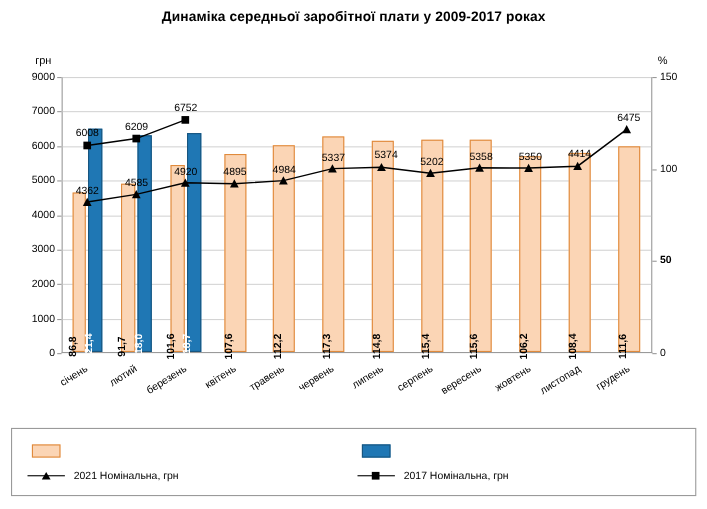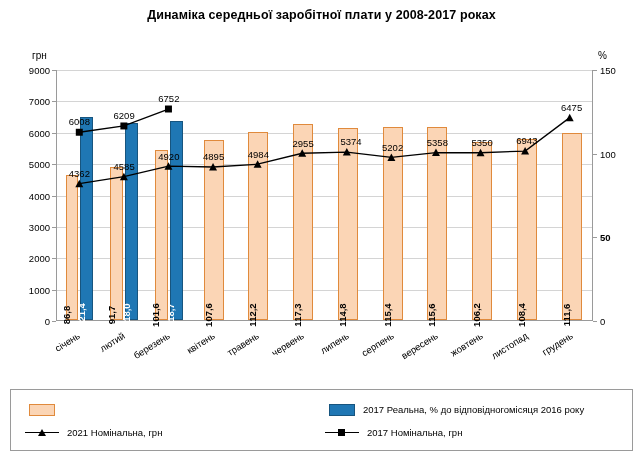--- a/index.html
+++ b/index.html
@@ -69,21 +69,21 @@
   .lgline{position:absolute;width:34px;height:0;border-top:1.4px solid #000;}
   .lgmk{position:absolute;width:0;height:0;}
   .lgmk.tri{border-left:4px solid transparent;border-right:4px solid transparent;border-bottom:7px solid #000;}
   .lgmk.sq{width:7px;height:7px;background:#000;border:0;}
 </style>
 </head>
 <body>
 
 <div id="chart-root">
 
-  <div class="title">Динаміка середньої заробітної плати у 2008-2017 роках</div>
+  <div class="title">Динаміка середньої заробітної плати у 2009-2017 роках</div>
 
   <div class="axis-unit-left">грн</div>
   <div class="axis-unit-right">%</div>
 
   <div class="plot">
     <div id="grid">
         <div class="gridline" style="top: 219.625px;"></div>
         <div class="gridline" style="top: 188.25px;"></div>
         <div class="gridline" style="top: 156.875px;"></div>
         <div class="gridline" style="top: 125.5px;"></div>
@@ -181,26 +181,26 @@
         <rect x="18.875" y="58.998999999999995" width="7" height="7" fill="#000"></rect>
         <rect x="63.625" y="52.69262500000002" width="7" height="7" fill="#000"></rect>
         <rect x="108.375" y="35.656000000000006" width="7" height="7" fill="#000"></rect>
       </svg>
     <div id="ptlabels">
         <div class="pt-label" style="left: 22.375px; top: 109.142px;">4362</div>
         <div class="pt-label" style="left: 67.125px; top: 102.146px;">4585</div>
         <div class="pt-label" style="left: 111.875px; top: 91.635px;">4920</div>
         <div class="pt-label" style="left: 156.625px; top: 92.4194px;">4895</div>
         <div class="pt-label" style="left: 201.375px; top: 89.627px;">4984</div>
-        <div class="pt-label" style="left: 246.125px; top: 78.5516px;">2955</div>
+        <div class="pt-label" style="left: 246.125px; top: 78.5516px;">5337</div>
         <div class="pt-label" style="left: 294px; top: 77.3907px;">5374</div>
         <div class="pt-label" style="left: 335.625px; top: 82.7873px;">5202</div>
         <div class="pt-label" style="left: 380.375px; top: 77.8928px;">5358</div>
         <div class="pt-label" style="left: 425.125px; top: 78.1437px;">5350</div>
-        <div class="pt-label" style="left: 469.875px; top: 76.3868px;">6943</div>
+        <div class="pt-label" style="left: 469.875px; top: 76.3868px;">4414</div>
         <div class="pt-label" style="left: 514.625px; top: 42.8469px;">6475</div>
         <div class="pt-label" style="left: 22.375px; top: 57.499px;">6008</div>
         <div class="pt-label" style="left: 67.125px; top: 51.1926px;">6209</div>
         <div class="pt-label" style="left: 111.875px; top: 34.156px;">6752</div>
       </div>
   </div>
 
   <div id="yleft">
       <div class="ytick-l" style="left: 16px; top: 321px;">0</div>
       <div class="tick-mark-l" style="position: absolute; left: 52px; top: 321px;"></div>
@@ -244,21 +244,20 @@
       <div class="xlab" style="left: 378.375px; top: 6px; transform: translateX(-100%) rotate(-32deg);">вересень</div>
       <div class="xlab" style="left: 423.125px; top: 6px; transform: translateX(-100%) rotate(-32deg);">жовтень</div>
       <div class="xlab" style="left: 467.875px; top: 6px; transform: translateX(-100%) rotate(-32deg);">листопад</div>
       <div class="xlab" style="left: 512.625px; top: 6px; transform: translateX(-100%) rotate(-32deg);">грудень</div>
     </div>
 
   <div class="legend">
     <div class="sw o" style="left:18px;top:14px;"></div>
 
     <div class="sw b" style="left:318px;top:14px;"></div>
-    <div class="lg-item" style="left:352px;top:14px;">2017 Реальна, % до відповідногомісяця 2016 року</div>
 
     <div class="lgline" style="left:14px;top:42px;"></div>
     <div class="lgmk tri" style="left:27px;top:39px;"></div>
     <div class="lg-item" style="left:56px;top:37px;">2021 Номінальна, грн</div>
 
     <div class="lgline" style="left:314px;top:42px;"></div>
     <div class="lgmk sq" style="left:327px;top:39px;"></div>
     <div class="lg-item" style="left:356px;top:37px;">2017 Номінальна, грн</div>
   </div>
 </div>

